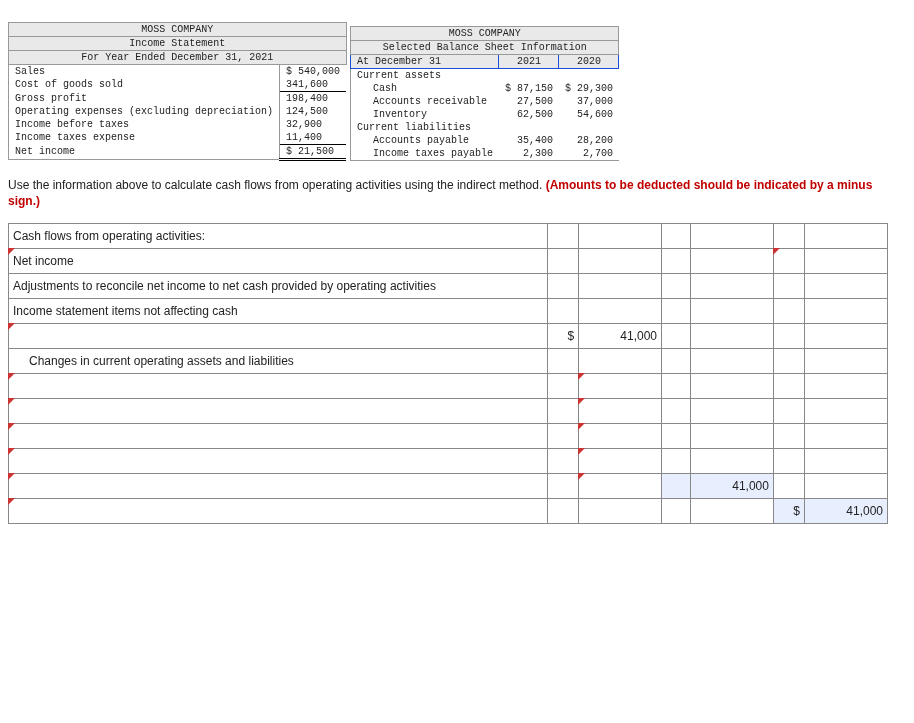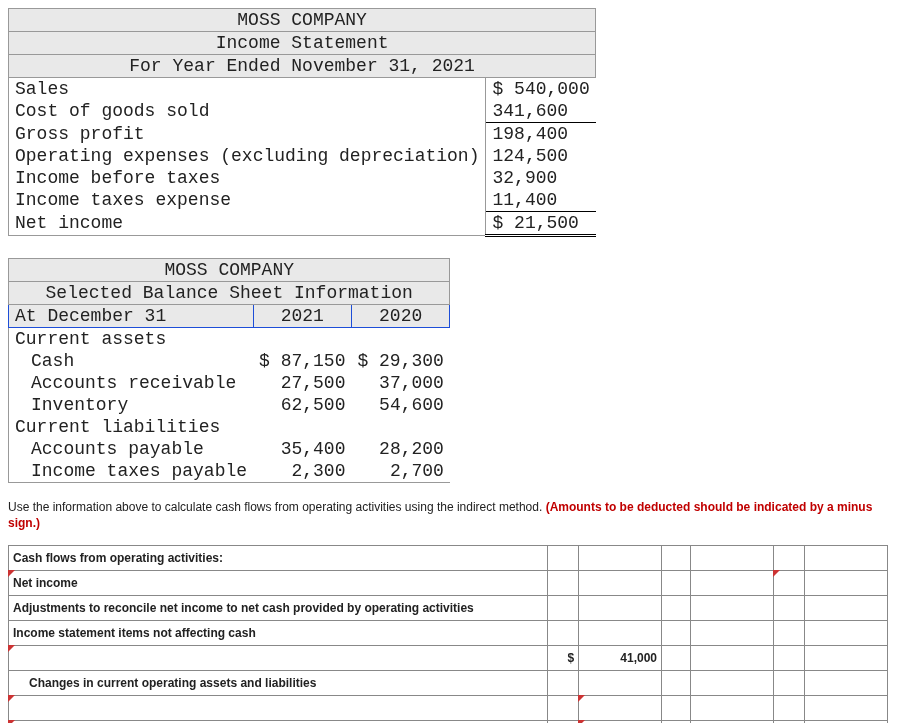--- a/index.html
+++ b/index.html
@@ -4,21 +4,21 @@
 <style>
   body {
     margin: 0;
     padding: 8px;
     font-family: Arial, sans-serif;
     font-size: 12px;
     color: #222;
     width: 914px;
     box-sizing: border-box;
   }
-  .mono { font-family: "Courier New", monospace; font-size: 18px; }
+  .mono { font-family: "Courier New", monospace; font-size: 10px; }
   .tblwrap { display:inline-block; }
 
   
   .is-table { border-collapse: collapse; }
   .is-table td { padding: 1px 6px; white-space: nowrap; }
   .is-hdr { background: #e9e9e9; border: 1px solid #999; text-align:center; }
   .is-label { border-left:1px solid #999; border-right:1px solid #999; padding-right: 30px; margin-top: 43px; }
   .is-val { padding-left:10px; }
   .underline { border-bottom: 1px solid #000; }
   .dbl-under { border-bottom: 3px double #000; }
@@ -30,21 +30,21 @@
   .bs-colhdr { background:#e9e9e9; border:1px solid #1d4ed8; text-align:center;margin-top:48px; }
   .bs-first { border-left:1px solid #999; }
   .bs-num { text-align:right; }
   .indent { padding-left: 22px !important; }
 
   .instr { margin-top: 14px; margin-bottom: 14px; line-height:1.3; }
   .instr .ital { }
   .instr .red { color:#c00000; font-weight:bold; }
 
   
-  .ws-table { border-collapse: collapse; width: 880px; font-weight: bold; }
+  .ws-table { border-collapse: collapse; width: 880px; }
   .ws-table td { border:1px solid #888; padding:2px 4px; height:20px; font-family: Arial, sans-serif; font-size:12px; }
   .ws-table td.sel { position:relative; }
   .ws-table td.sel::before {
     content:""; position:absolute; left:-1px; top:-1px;
     width:0;height:0;
     border-top:7px solid #c33; border-right:7px solid transparent;
   }
   .ws-num { text-align:right; }
   .ws-indent { padding-left: 20px !important; }
   .ws-indent2 { padding-left: 30px !important; }
@@ -66,21 +66,21 @@
 <div class="tblwrap mono">
 <table class="is-table">
   <tbody>
         <tr>
           <td colspan="2" class="is-hdr">MOSS COMPANY</td>
         </tr>
   <tr>
           <td colspan="2" class="is-hdr">Income Statement</td>
         </tr>
   <tr>
-          <td colspan="2" class="is-hdr">For Year Ended November 31, 2021</td>
+          <td colspan="2" class="is-hdr">For Year Ended December 31, 2021</td>
         </tr>
   <tr>
     <td class="is-label">Sales</td>
     <td class="is-val">$ 540,000</td>
   </tr>
   <tr>
     <td class="is-label">Cost of goods sold</td>
     <td class="is-val underline">341,600</td>
   </tr>
   <tr>

